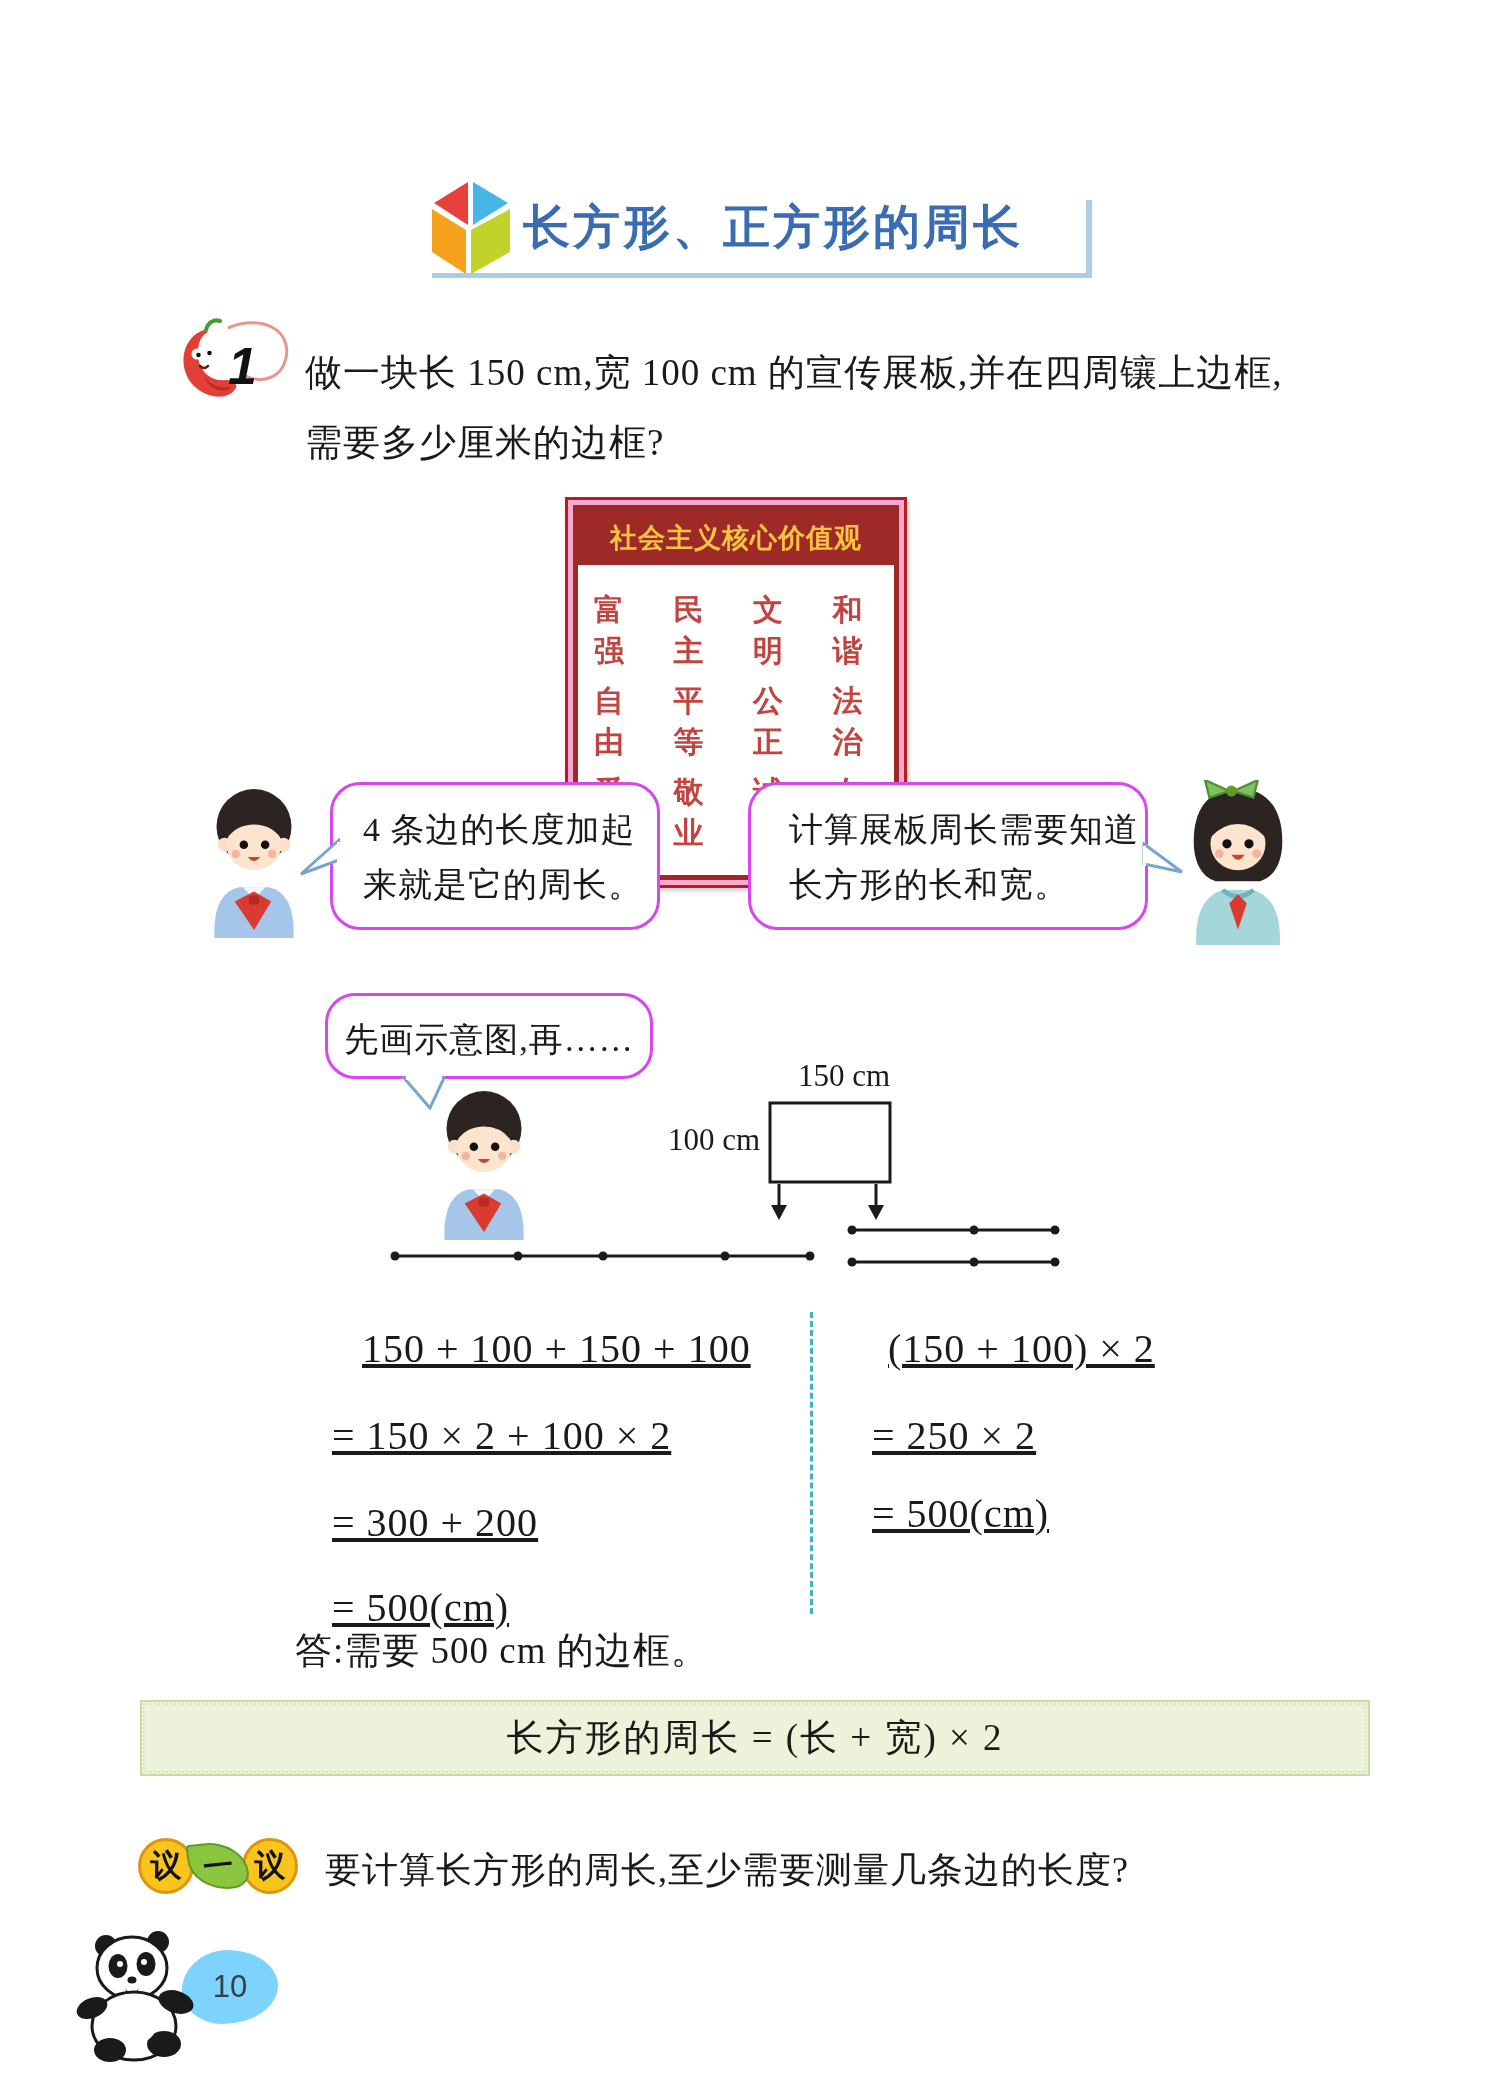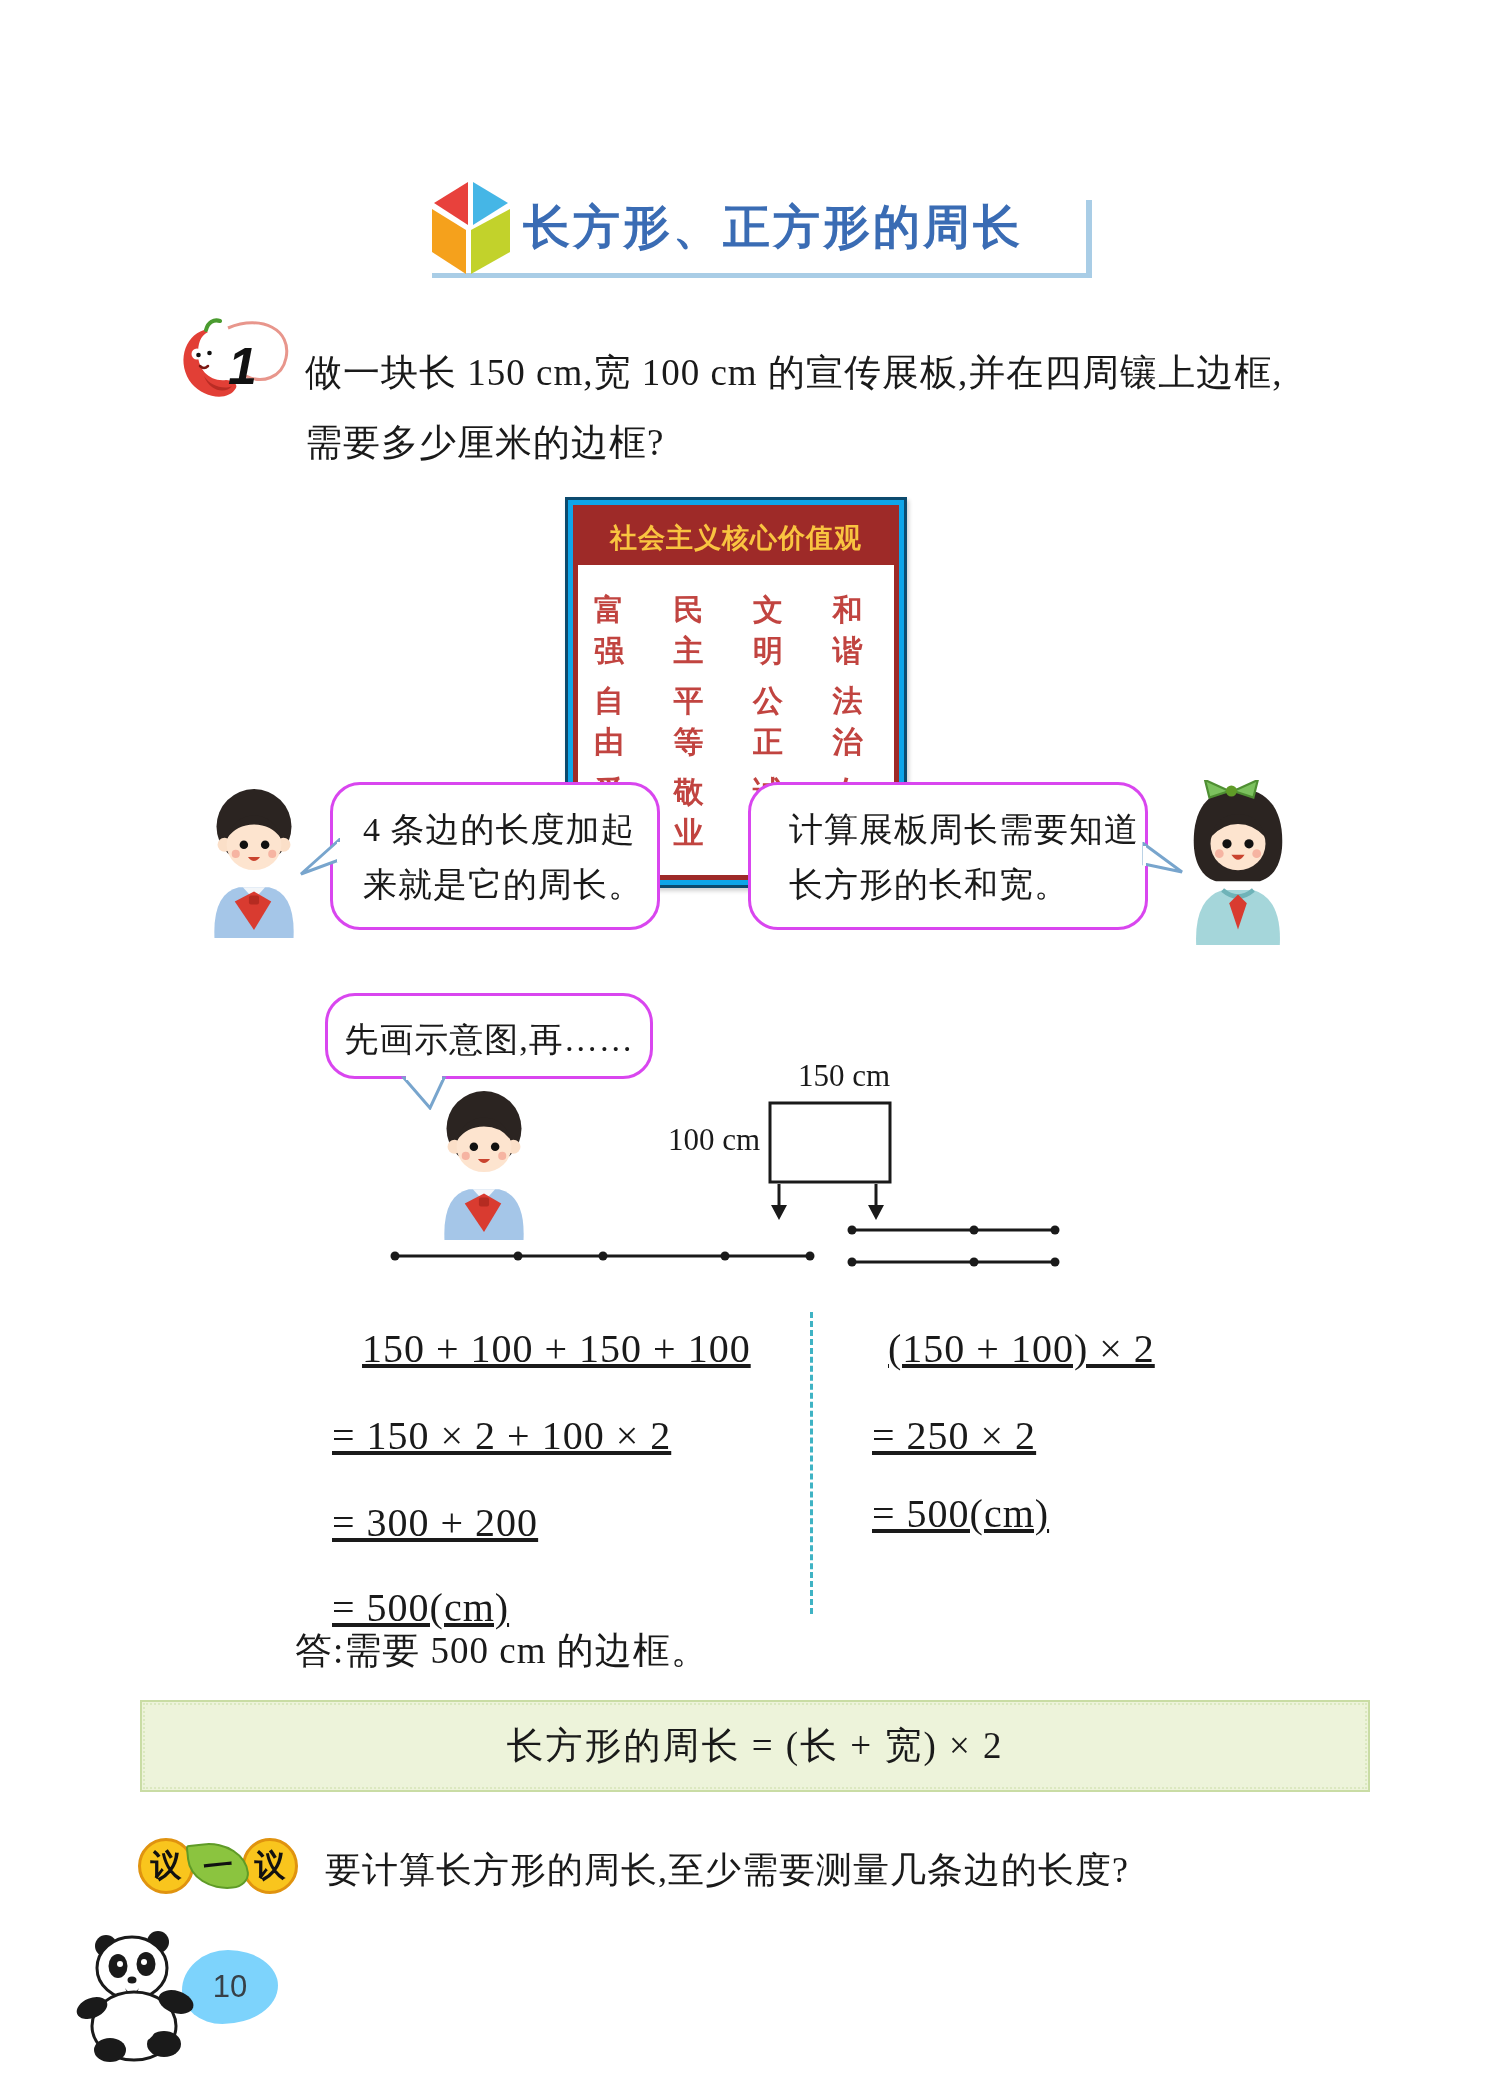--- a/index.html
+++ b/index.html
@@ -12,22 +12,22 @@
     border-right:6px solid #a9cde6; border-bottom:5px solid #a9cde6; }
   .page-title { left:523px; top:196px; font-family:"Liberation Sans","DejaVu Sans",sans-serif;
     font-size:47px; font-weight:bold; color:#3a6cb4; letter-spacing:3px; white-space:nowrap; }
 
   
   .prob-line { font-size:37px; letter-spacing:1px; white-space:nowrap; }
   .prob1 { left:305px; top:348px; }
   .prob2 { left:305px; top:418px; }
 
   
-  .poster { left:565px; top:497px; width:342px; background:#0ea5e9;
-    border:3px solid #0c4a6e; box-shadow:2px 3px 4px rgba(0,0,0,.18); padding:5px; }
+  .poster { left:565px; top:497px; width:342px; background:#f9a8d4;
+    border:3px solid #b91c1c; box-shadow:2px 3px 4px rgba(0,0,0,.18); padding:5px; }
   .poster-inner { border:5px solid #9e2a28; background:#ffffff; }
   .poster-header { background:#9e2a28; color:#f9c440; text-align:center;
     font-family:"Liberation Sans","DejaVu Sans",sans-serif; font-weight:bold;
     font-size:27px; padding:10px 0 9px 0; letter-spacing:1px; }
   .poster-body { padding:16px 6px 12px 16px; }
   .poster-row { display:flex; justify-content:center; gap:24px; margin:9px 0;
     color:#c14440; font-family:"Liberation Sans","DejaVu Sans",sans-serif;
     font-weight:bold; font-size:30px; letter-spacing:2px; }
 
   
@@ -40,21 +40,21 @@
 
   
   .dim-label { font-size:31px; white-space:nowrap; }
 
   
   .math-line { font-size:40px; white-space:nowrap; letter-spacing:1px;text-decoration:underline; }
   .divider { left:810px; top:1312px; height:302px; width:0; border-left:3px dashed #3fb3c4; }
   .answer { left:295px; top:1626px; font-size:37px; letter-spacing:1px; }
 
   
-  .formula-box { left:140px; top:1700px; width:1230px; height:92px;
+  .formula-box { left:140px; top:1700px; width:1230px; height:76px;
     background:#edf3da; border:2px solid #c9dca4; outline:2px dotted #dbe8c0; outline-offset:-5px;
     display:flex; align-items:center; justify-content:center; }
   .formula-text { font-size:37px; letter-spacing:2px; }
 
   
   .discuss-badge { left:138px; top:1838px; display:flex; align-items:center; }
   .badge-circle { width:56px; height:56px; border-radius:50%; background:#f9c51d;
     border:3px solid #e0930f; display:flex; align-items:center; justify-content:center;
     font-family:"Liberation Sans","DejaVu Sans",sans-serif; font-weight:bold; font-size:31px; color:#111; }
   .badge-leaf { width:60px; height:48px; background:#8bc43f; border:2px solid #5f9b27;

